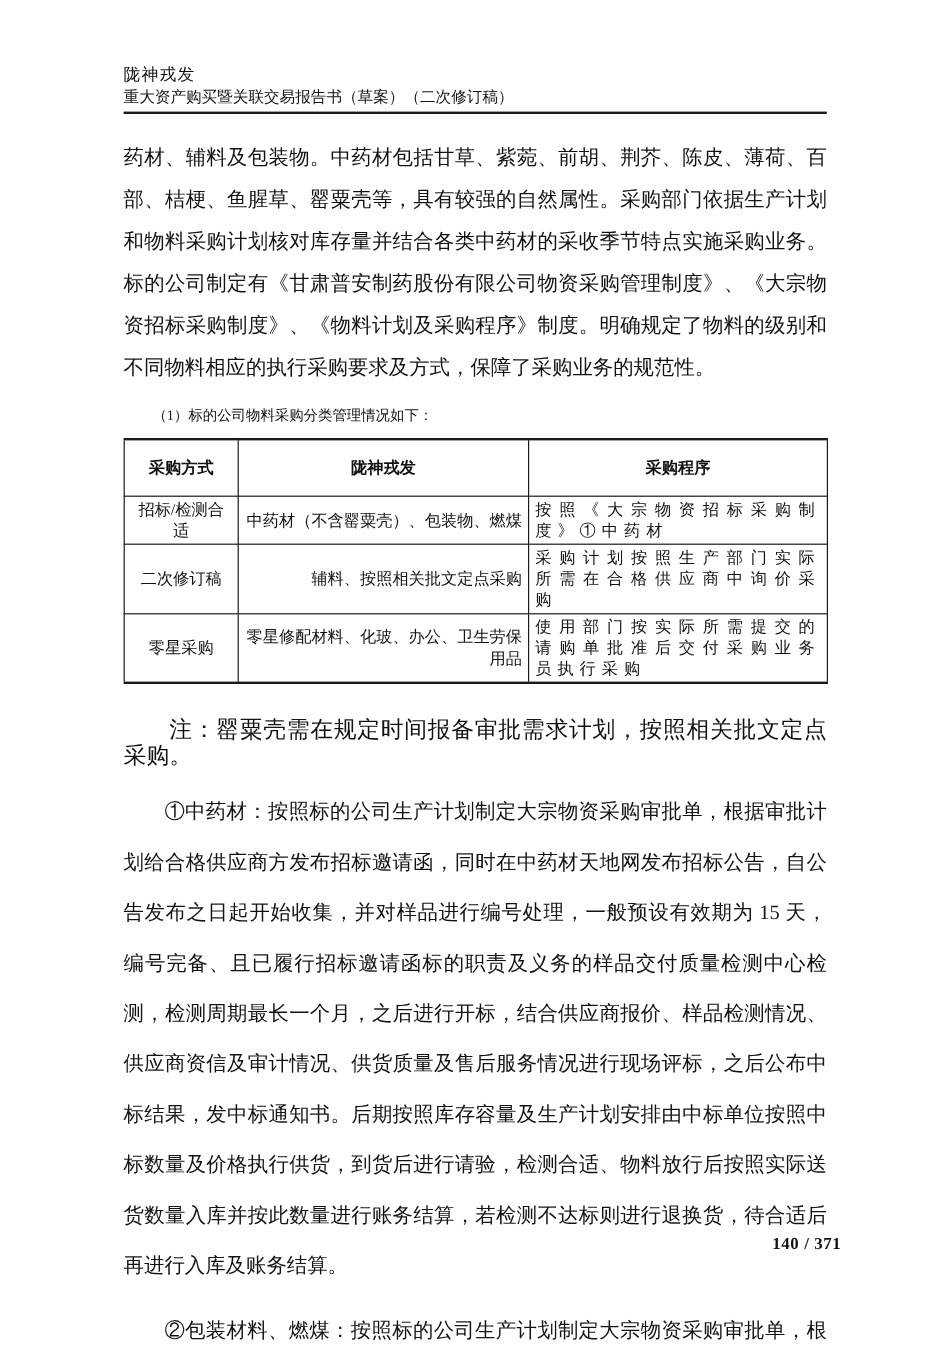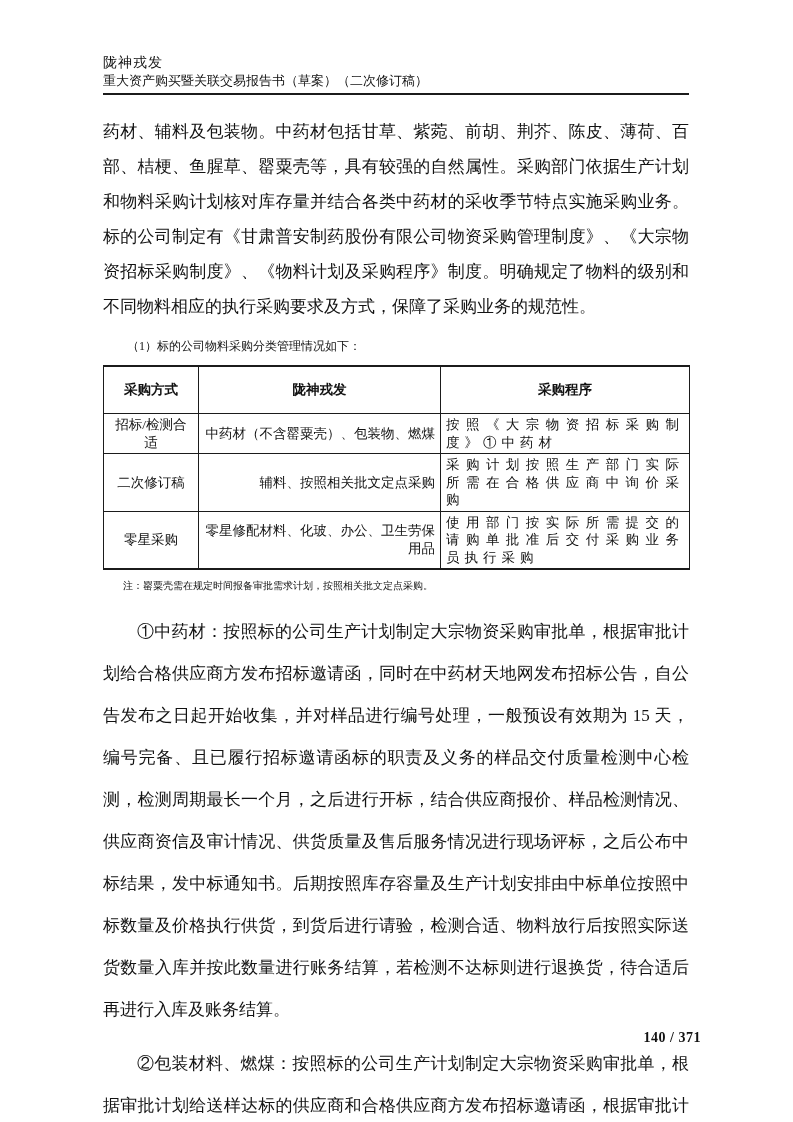--- a/index.html
+++ b/index.html
@@ -76,24 +76,24 @@
   .col-procedure{ width: 249px; }
   td.cell-method   { text-align: center; }
   td.cell-category { text-align: right; padding-left: 14px; }
   td.cell-procedure{
     text-align: justify;
     letter-spacing: 5px;
     padding: 2px 4px;
   }
 
   .note {
-    font-size: 10px;
+    font-size: 19px;
     line-height: 22px;
     text-indent: 2em;
-    margin: 5px 0 0;
+    margin: 28px 0 0;
     text-align: justify;
   }
 
   
   .page-number {
     position: absolute;
     right: 92px;
     bottom: 76px;
     font-size: 14px;
     font-weight: bold;

